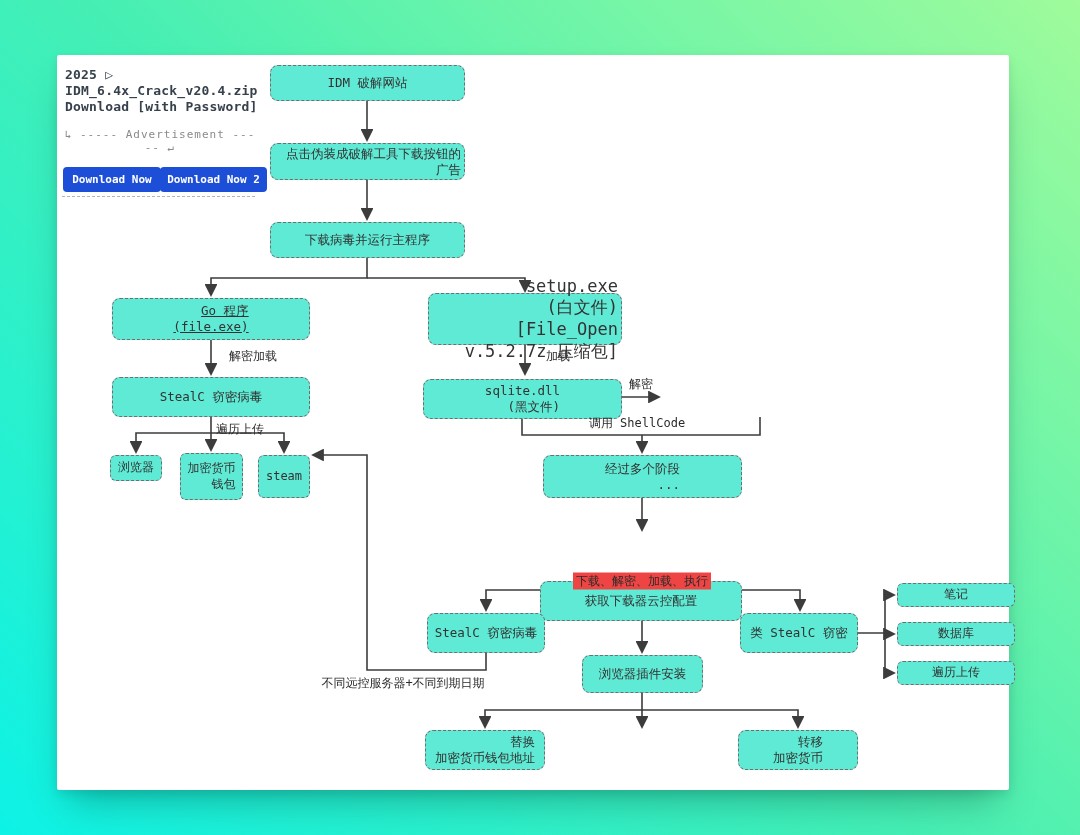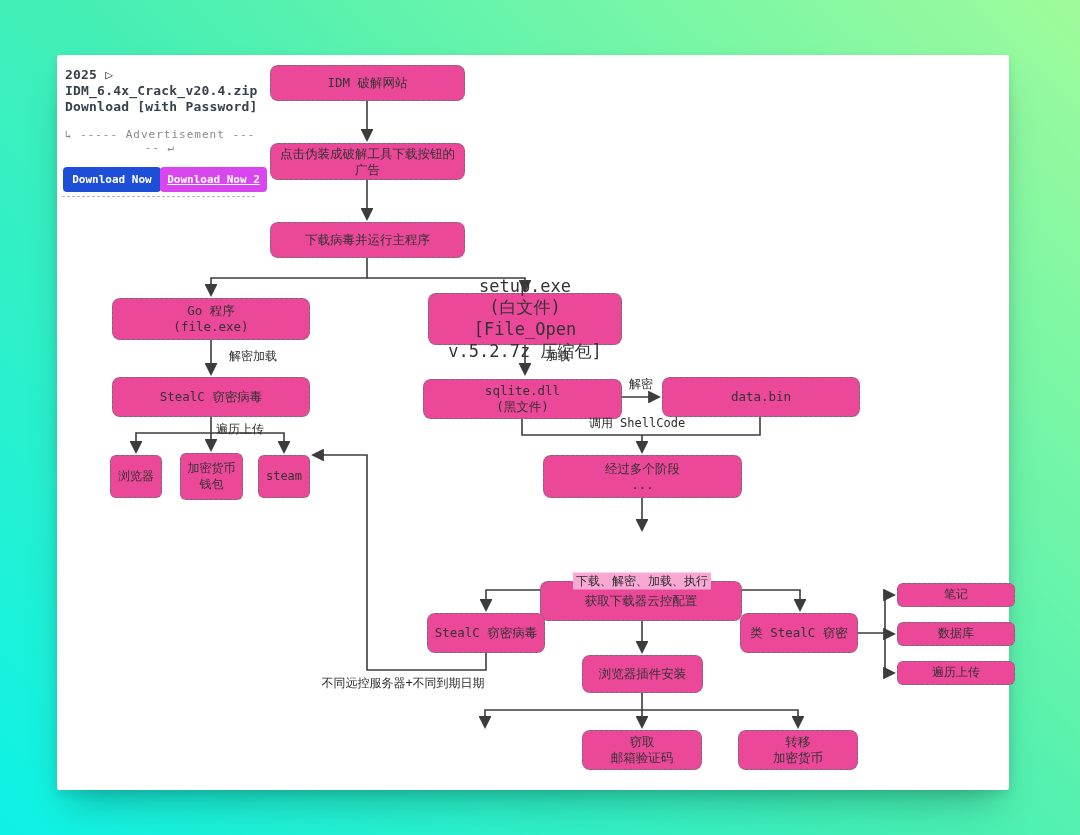--- a/index.html
+++ b/index.html
@@ -25,42 +25,42 @@
   .ad-label {
     position:absolute; left:5px; top:73px; width:196px; text-align:center;
     font-size:11px; color:#8a8a8a; letter-spacing:1px;
   }
   .btn {
     position:absolute; top:112px; height:25px; border:none; border-radius:4px;
     color:#fff; font-family:inherit; font-size:11px; font-weight:bold;
     cursor:pointer; line-height:25px; text-align:center; padding:0;
   }
   .btn-green { left:6px;  width:98px;  background:#1d4ed8; }
-  .btn-blue  { left:103px; width:107px; background:#d946ef;text-decoration:underline; }
+  .btn-blue  { left:103px; width:107px; background:#1d4ed8; }
   .ad-divider {
     position:absolute; left:5px; top:141px; width:193px; height:0;
     border-top:1px dashed #b5b5b5;
   }
 
   
   .node {
     position:absolute; display:flex; align-items:center; justify-content:center;
-    text-align:center; border:1.4px dashed #6e6e6e; border-radius:8px;
-    background:#ec4899; color:#333; font-size:12.5px; line-height:1.28;
+    text-align:right; border:1.4px dashed #6e6e6e; border-radius:8px;
+    background:#5eead4; color:#333; font-size:12.5px; line-height:1.28;
     white-space:pre-line; padding:5px 3px;
   }
   .node.small { font-size:12px; border-radius:6px; }
   .node.fs11  { font-size:17px; }
 
   
   .edge-label {
     position:absolute; transform:translate(-50%,-50%);
     font-size:12px; color:#2b2b2b; white-space:nowrap;
   }
-  .edge-label.bg { background:#f9a8d4; padding:0 3px; }
+  .edge-label.bg { background:#ef4444; padding:0 3px; }
 
   svg.wires { position:absolute; left:0; top:0; }
 </style>
 </head>
 <body>
 
 <div class="card">
   <div class="stage">
 
     <div class="doc-title">2025 ▷ IDM_6.4x_Crack_v20.4.zip
@@ -100,44 +100,43 @@
         <path d="M154 378 H227 V397" marker-end="url(#ah)"></path>
         <path d="M585 638 V655 H428 V672" marker-end="url(#ah)"></path>
         <path d="M585 655 V672" marker-end="url(#ah)"></path>
         <path d="M585 655 H741 V672" marker-end="url(#ah)"></path>
       </g>
     </svg>
 
     <div class="node" style="left:213px;top:10px;width:195px;height:36px;">IDM 破解网站</div>
     <div class="node" style="left:213px;top:88px;width:195px;height:37px;">点击伪装成破解工具下载按钮的广告</div>
     <div class="node" style="left:213px;top:167px;width:195px;height:36px;">下载病毒并运行主程序</div>
-    <div class="node" style="left:55px;top:243px;width:198px;height:42px;">Go 程序
+    <div class="node" style="left:55px;top:243px;width:198px;height:42px;text-decoration:underline;">Go 程序
 (file.exe)</div>
     <div class="node fs11" style="left:371px;top:238px;width:194px;height:52px;">setup.exe
 (白文件)
 [File_Open v.5.2.7z 压缩包]</div>
     <div class="node" style="left:55px;top:322px;width:198px;height:40px;">StealC 窃密病毒</div>
     <div class="node" style="left:366px;top:324px;width:199px;height:40px;">sqlite.dll
 (黑文件)</div>
-    <div class="node" style="left:605px;top:322px;width:198px;height:40px;">data.bin</div>
-    <div class="node small" style="left:53px;top:400px;width:52px;height:43px;">浏览器</div>
+    <div class="node small" style="left:53px;top:400px;width:52px;height:26px;">浏览器</div>
     <div class="node small" style="left:123px;top:398px;width:63px;height:47px;">加密货币
 钱包</div>
     <div class="node small" style="left:201px;top:400px;width:52px;height:43px;">steam</div>
     <div class="node" style="left:486px;top:400px;width:199px;height:43px;">经过多个阶段
 ...</div>
     <div class="node" style="left:483px;top:478px;width:202px;height:40px;margin-top:48px;">获取下载器云控配置</div>
     <div class="node" style="left:370px;top:558px;width:118px;height:40px;">StealC 窃密病毒</div>
     <div class="node" style="left:683px;top:558px;width:118px;height:40px;">类 StealC 窃密</div>
     <div class="node" style="left:525px;top:600px;width:121px;height:38px;">浏览器插件安装</div>
     <div class="node small" style="left:840px;top:528px;width:118px;height:24px;">笔记</div>
     <div class="node small" style="left:840px;top:567px;width:118px;height:24px;">数据库</div>
     <div class="node small" style="left:840px;top:606px;width:118px;height:24px;">遍历上传</div>
-    <div class="node" style="left:525px;top:675px;width:120px;height:40px;">窃取
-邮箱验证码</div>
+    <div class="node" style="left:368px;top:675px;width:120px;height:40px;">替换
+加密货币钱包地址</div>
     <div class="node" style="left:681px;top:675px;width:120px;height:40px;">转移
 加密货币</div>
 
     <div class="edge-label" style="left:196px;top:301px;">解密加载</div>
     <div class="edge-label" style="left:501px;top:301px;">加载</div>
     <div class="edge-label" style="left:584px;top:329px;">解密</div>
     <div class="edge-label" style="left:580px;top:368px;">调用 ShellCode</div>
     <div class="edge-label" style="left:183px;top:374px;">遍历上传</div>
     <div class="edge-label bg" style="left:585px;top:526px;">下载、解密、加载、执行</div>
     <div class="edge-label" style="left:346px;top:628px;">不同远控服务器+不同到期日期</div>

